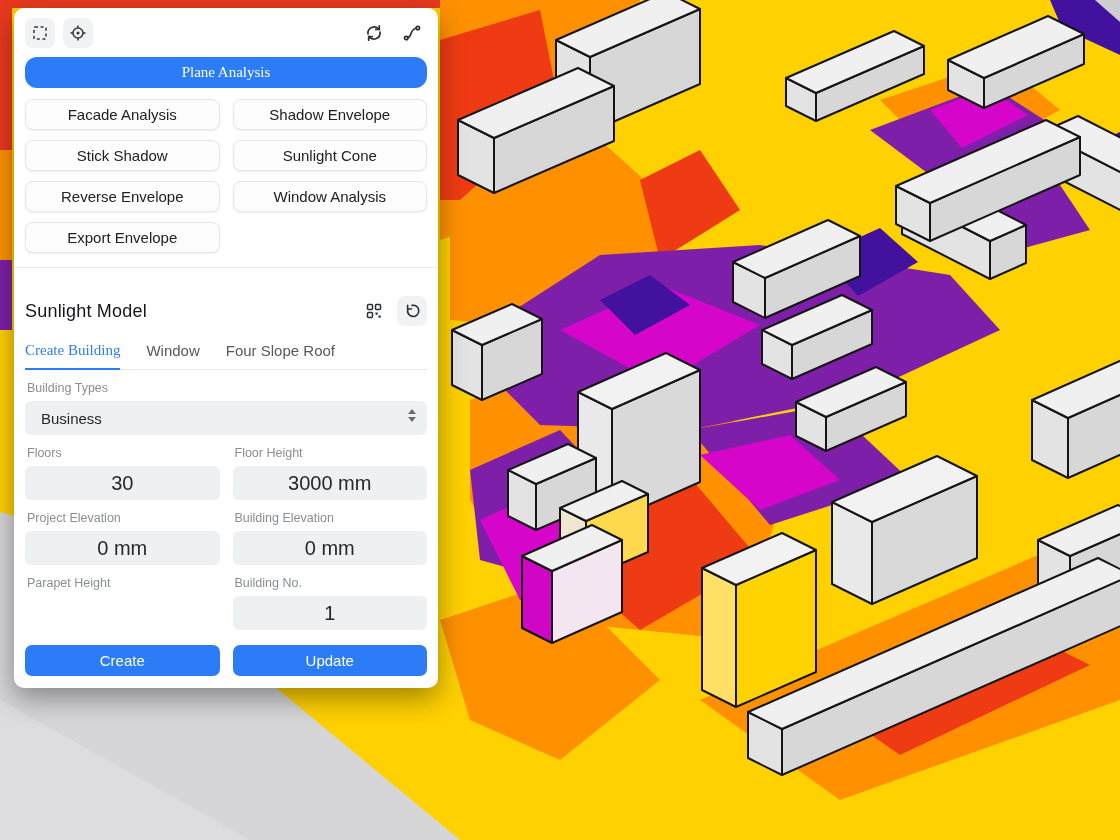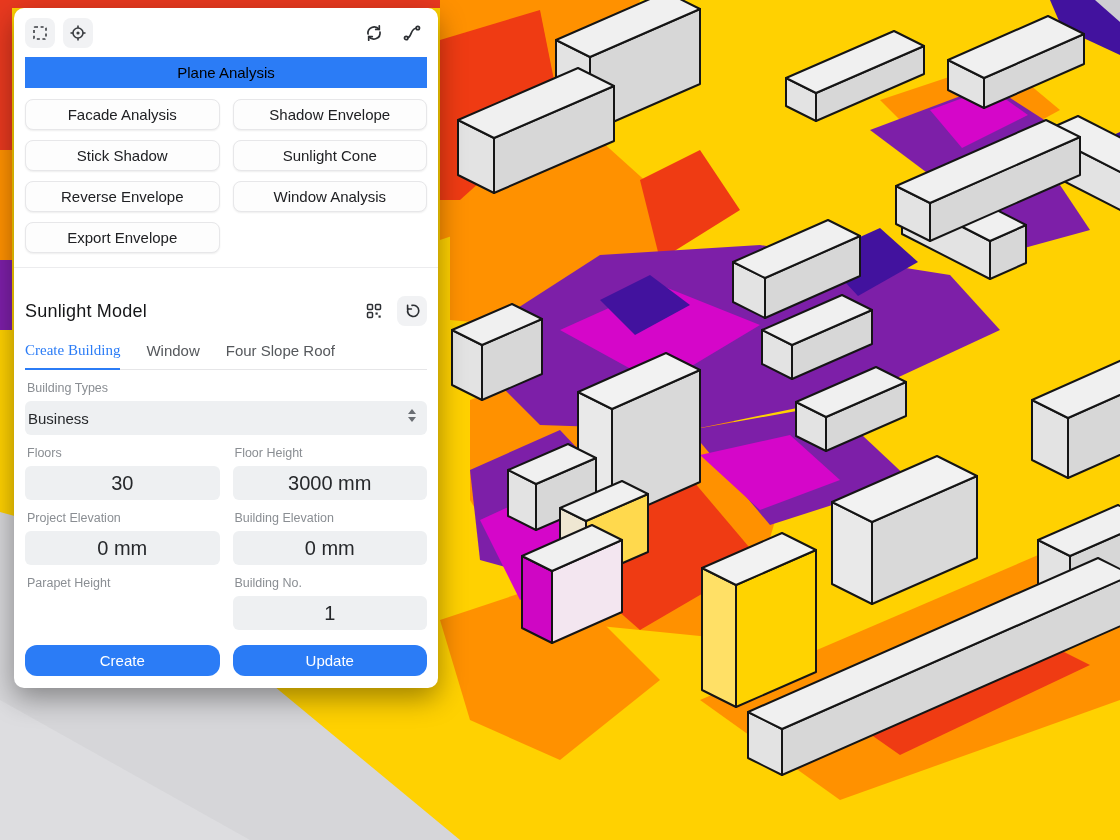--- a/index.html
+++ b/index.html
@@ -20,22 +20,22 @@
   .toolbar { display:flex; justify-content:space-between; align-items:center; }
   .toolbar .grp { display:flex; gap:8px; }
   .icon-btn {
     width:30px; height:30px; border-radius:8px; background:#f1f2f4;
     display:flex; align-items:center; justify-content:center; cursor:pointer;
   }
   .icon-btn.plain { background:transparent; }
   .icon-btn svg { display:block; }
 
   .btn-primary {
-    margin-top:9px; width:100%; height:31px; border:none; border-radius:0;
-    background:#2b7cf6; color:#000000; font-size:15px; font-family:Liberation Sans, sans-serif; cursor:pointer;
+    margin-top:9px; width:100%; height:31px; border:none; border-radius:12px;
+    background:#2b7cf6; color:#ffffff; font-size:15px; font-family:Liberation Serif, serif; cursor:pointer;
   }
   .btn-grid {
     margin-top:11px; display:grid; grid-template-columns:1fr 1fr; gap:10px 13px;
   }
   .btn-light {
     height:31px; background:#fdfdfd; border:1px solid #e7e7e9; border-radius:8px;
     box-shadow:0 1px 2px rgba(0,0,0,.07);
     font-size:15px; color:#202124; font-family:inherit; cursor:pointer;
   }
 
@@ -45,34 +45,34 @@
   .sm-title { font-size:18px; color:#151618; font-weight:500; letter-spacing:.2px; }
   .sm-header .grp { display:flex; gap:8px; }
 
   .tabs { margin-top:10px; display:flex; gap:26px; border-bottom:1px solid #e6e6e8; }
   .tab { padding:6px 0 9px 0; font-size:15px; color:#55585c; cursor:pointer; border-bottom:2.5px solid transparent; margin-bottom:-1px; }
   .tab.active { color:#2b7cf6; border-bottom-color:#2b7cf6;font-family:Liberation Serif, serif; }
 
   .field-label { margin:11px 2px 6px 2px; font-size:12.5px; color:#8a8e93; }
   .select {
     height:34px; background:#eef0f2; border-radius:6px; display:flex; align-items:center;
-    padding:0 3px; font-size:15px; color:#26282b; cursor:pointer; position:relative;
+    padding:0 16px; font-size:15px; color:#26282b; cursor:pointer; position:relative;
   }
   .stepper { position:absolute; right:11px; top:8px; display:flex; flex-direction:column; gap:3px; }
   .stepper .up    { width:0; height:0; border-left:4px solid transparent; border-right:4px solid transparent; border-bottom:5px solid #6a6e73; }
   .stepper .down  { width:0; height:0; border-left:4px solid transparent; border-right:4px solid transparent; border-top:5px solid #6a6e73; }
 
   .two-col { display:grid; grid-template-columns:1fr 1fr; gap:0 13px; }
   .field-input {
     width:100%; height:34px; background:#eef0f2; border:none; border-radius:6px;
     text-align:center; font-size:20px; color:#26282b; font-family:inherit;
   }
   .actions { margin-top:15px; display:grid; grid-template-columns:1fr 1fr; gap:13px; }
   .btn-blue {
-    height:31px; border:none; border-radius:12px; background:#2b7cf6; color:#fff;
+    height:31px; border:none; border-radius:7px; background:#2b7cf6; color:#fff;
     font-size:15px; font-family:inherit; cursor:pointer;
   }
 </style>
 </head>
 <body>
 
 <div class="viewport">
 <svg width="1120" height="840" viewBox="0 0 1120 840">
 
   <g>

